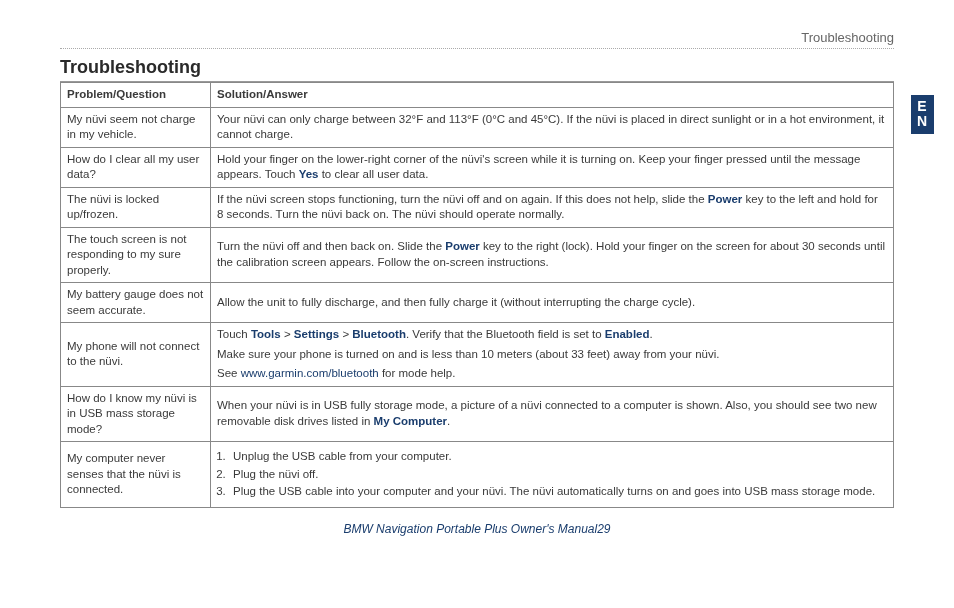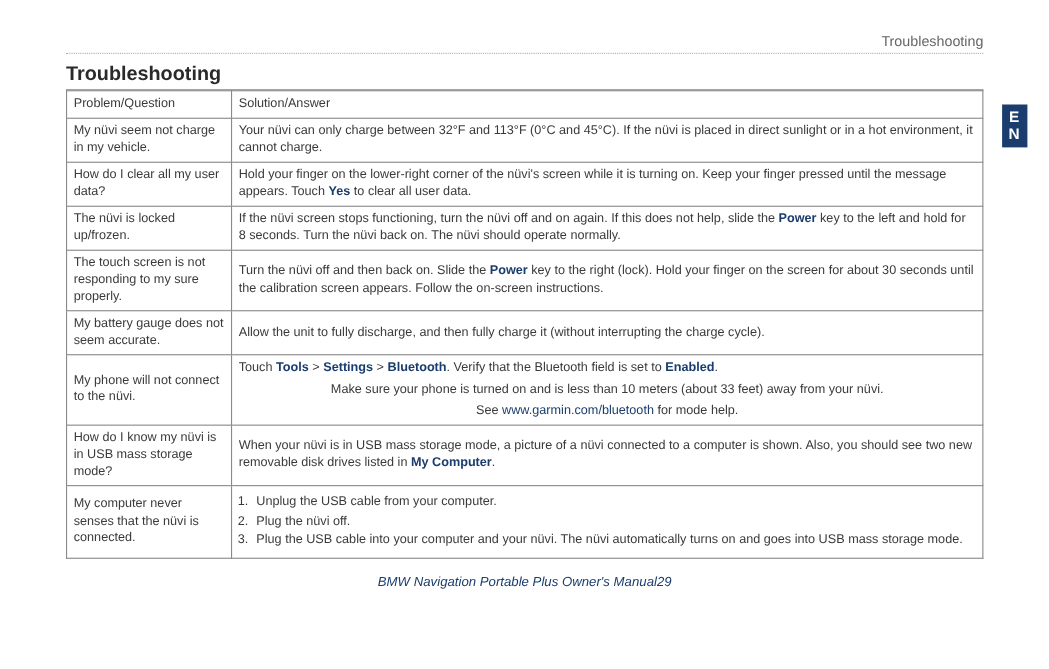--- a/index.html
+++ b/index.html
@@ -40,31 +40,31 @@
     line-height: 1.35;
     table-layout: fixed;
   }
   table.troubleshoot th, table.troubleshoot td {
     border: 1px solid #888;
     padding: 4px 6px;
     vertical-align: middle;
     text-align: left;
   }
   table.troubleshoot th {
-    font-weight: normal;
+    font-weight: bold;
     background: #fff;
   }
   col.problem { width: 150px; }
   col.answer  { width: auto; }
   .bold { font-weight: bold; color: #1a3d6d; }
   .link { color: #1a3d6d; text-decoration: none; }
   ol.steps { margin: 2px 0 2px 12px; padding: 0; }
   ol.steps li { padding: 1px 0 1px 4px; }
   .multi-para { margin: 0; }
-  .multi-para + .multi-para { margin-top: 4px; text-align: center; }
+  .multi-para + .multi-para { margin-top: 4px; }
   .footer {
     display: flex;
     justify-content: center;
     font-style: italic;
     color: #1a3d6d;
     font-size: 12px;
     margin-top: 14px;
   }
   .side-tab {
     position: absolute;
@@ -140,21 +140,21 @@
           </p>
           <p class="multi-para">Make sure your phone is turned on and is less than 10 meters (about 33 feet) away from your nüvi.</p>
           <p class="multi-para">
             <span>See </span><a class="link" href="#">www.garmin.com/bluetooth</a><span> for mode help.</span>
           </p>
         </td>
       </tr>
       <tr>
         <td>How do I know my nüvi is in USB mass storage mode?</td>
         <td>
-          <span>When your nüvi is in USB mass storage mode, a picture of a nüvi connected to a computer is shown. Also, you should see two new removable disk drives listed in </span><span class="bold">My Computer</span><span>.</span>
+          <span>When your nüvi is in USB fully storage mode, a picture of a nüvi connected to a computer is shown. Also, you should see two new removable disk drives listed in </span><span class="bold">My Computer</span><span>.</span>
         </td>
       </tr>
       <tr>
         <td>My computer never senses that the nüvi is connected.</td>
         <td>
           <ol class="steps">
             <li>Unplug the USB cable from your computer.</li>
             <li>Plug the nüvi off.</li>
             <li>Plug the USB cable into your computer and your nüvi. The nüvi automatically turns on and goes into USB mass storage mode.</li>
           </ol>

